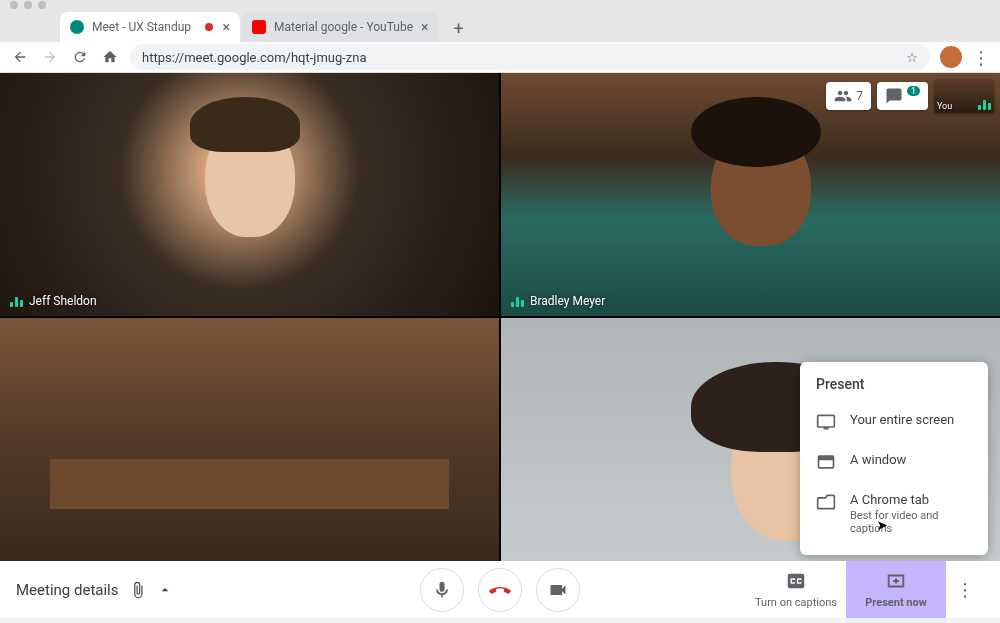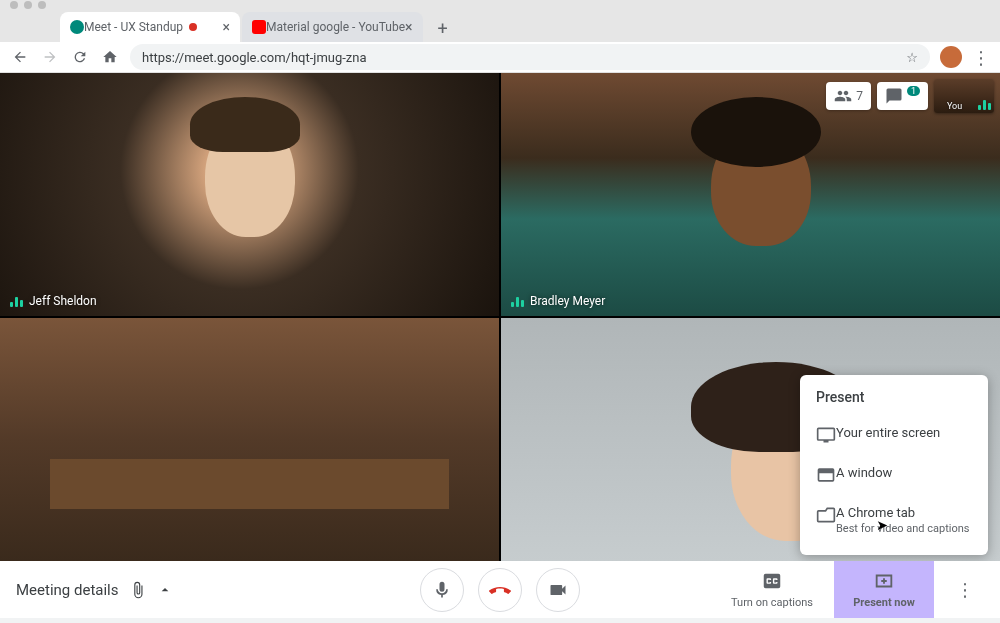--- a/index.html
+++ b/index.html
@@ -1,20 +1,20 @@
 <!DOCTYPE html>
 <html><head>
 <meta charset="utf-8">
 <style>
   * { box-sizing: border-box; margin: 0; padding: 0; }
   html, body { width: 1000px; height: 623px; font-family: Roboto, Arial, sans-serif; background: #f1f3f4; overflow: hidden; }
   .titlebar { height: 10px; background: #e6e6e6; display: flex; align-items: center; padding-left: 10px; gap: 6px; }
   .dot { width: 8px; height: 8px; border-radius: 50%; background: #bdbdbd; }
   .tabstrip { height: 32px; background: #e6e6e6; display: flex; align-items: flex-end; padding-left: 60px; }
-  .tab { height: 30px; background: #fff; border-radius: 8px 8px 0 0; display: flex; align-items: center; padding: 0 10px; font-size: 12px; color: #5f6368; margin-right: 2px; min-width: 180px; }
+  .tab { height: 30px; background: #fff; border-radius: 8px 8px 0 0; display: flex; align-items: center; padding: 0 10px; gap: 8px; font-size: 12px; color: #5f6368; margin-right: 2px; min-width: 180px; }
   .tab.inactive { background: #dfe1e5; }
   .tab .favicon { width: 14px; height: 14px; border-radius: 50%; }
   .tab .close { color: #5f6368; font-size: 14px; margin-left: auto; }
   .newtab { width: 24px; height: 24px; display:flex; align-items:center; justify-content:center; color:#5f6368; font-size:18px; margin-left:6px; margin-bottom:2px; }
   .toolbar { height: 31px; background: #fff; display: flex; align-items: center; padding: 0 10px; gap: 10px; border-bottom: 1px solid #e0e0e0; }
   .toolbar .navbtn { width: 20px; height: 20px; display:flex; align-items:center; justify-content:center; color:#5f6368; }
   .omnibox { flex: 1; height: 26px; background: #f1f3f4; border-radius: 13px; display:flex; align-items:center; padding: 0 12px; font-size: 13px; color:#3c4043; }
   .omnibox .star { margin-left: auto; color:#5f6368; }
   .avatar { width: 22px; height: 22px; border-radius: 50%; background: #c76b3a; }
   .menu3 { color:#5f6368; font-size:18px; }
@@ -27,35 +27,35 @@
   .t3 .bg { background: linear-gradient(180deg, #7a553a 0%, #533a28 50%, #3a2a1c 100%); }
   .t4 .bg { background: linear-gradient(180deg, #b0b6b8 0%, #c6ccce 100%); }
   .namelabel { position:absolute; left:10px; bottom:8px; color:#fff; font-size:12px; display:flex; align-items:center; gap:6px; text-shadow:0 0 4px rgba(0,0,0,.6);text-align:center; }
   .voicebars { display:flex; gap:2px; align-items:flex-end; height:12px; }
   .voicebars span { width:3px; background:#1dd1a1; border-radius:1px; }
   .voicebars span:nth-child(1){height:5px;} .voicebars span:nth-child(2){height:10px;} .voicebars span:nth-child(3){height:7px;}
   .topoverlay { position:absolute; top:6px; right:6px; display:flex; gap:6px; align-items:center; }
   .pill { background:#fff; border-radius:4px; height:28px; display:flex; align-items:center; gap:4px; padding:0 8px; color:#5f6368; font-size:12px; box-shadow:0 1px 3px rgba(0,0,0,.3); }
   .badge { background:#00897b; color:#fff; border-radius:8px; font-size:9px; padding:0 4px; position:relative; top:-5px; }
   .selfview { position:relative; width:60px; height:34px; border-radius:3px; overflow:hidden; background:linear-gradient(180deg,#5b3d29,#2b1c10); box-shadow:0 1px 3px rgba(0,0,0,.4); }
-  .selfview .you { position:absolute; left:13px; bottom:2px; color:#fff; font-size:9px; text-shadow:0 0 2px #000; }
+  .selfview .you { position:absolute; left:3px; bottom:2px; color:#fff; font-size:9px; text-shadow:0 0 2px #000; }
   .selfview .vb { position:absolute; right:3px; bottom:3px; }
   .presentmenu { position:absolute; right:12px; bottom:6px; width:188px; background:#fff; border-radius:6px; box-shadow:0 2px 12px rgba(0,0,0,.3); padding:14px 0 10px 0; }
   .presentmenu h4 { font-size:14px; color:#3c4043; padding:0 16px 10px 16px; font-weight:500; }
-  .pmitem { display:flex; align-items:flex-start; gap:0; padding:10px 16px; cursor:pointer; }
+  .pmitem { display:flex; align-items:flex-start; gap:14px; padding:10px 16px; cursor:pointer; }
   .pmitem .icon { width:20px; color:#5f6368; flex-shrink:0; }
   .pmitem .txt { font-size:13px; color:#3c4043; }
   .pmitem .sub { font-size:11px; color:#5f6368; margin-top:2px; }
   .cursor { position:absolute; right:100px; bottom:22px; font-size:14px; color:#000; pointer-events:none; }
   .bottombar { height:57px; background:#fff; display:flex; align-items:center; padding:16px 16px; position:relative; }
   .mdetails { display:flex; align-items:center; gap:10px; color:#3c4043; font-size:15px; }
   .centerctrl { position:absolute; left:50%; transform:translateX(-50%); display:flex; gap:14px; }
   .circbtn { width:44px; height:44px; border-radius:50%; border:1px solid #dadce0; background:#fff; display:flex; align-items:center; justify-content:center; color:#5f6368; }
   .circbtn.hang { background:#fff; color:#d93025; }
-  .rightctrl { margin-left:auto; display:flex; align-items:center; gap:12px; }
+  .rightctrl { margin-left:auto; display:flex; align-items:center; gap:0; }
   .actbtn { display:flex; flex-direction:column; align-items:center; justify-content:center; gap:4px; width:100px; height:57px; color:#5f6368; font-size:11px; }
   .actbtn.active { background:#c4b5fd;font-weight:bold; }
   svg { display:block; }
   .face { position:absolute; border-radius:50% 50% 45% 45%; }
 </style>
 </head>
 <body>
 
 <div class="titlebar">
   <div class="dot"></div>

